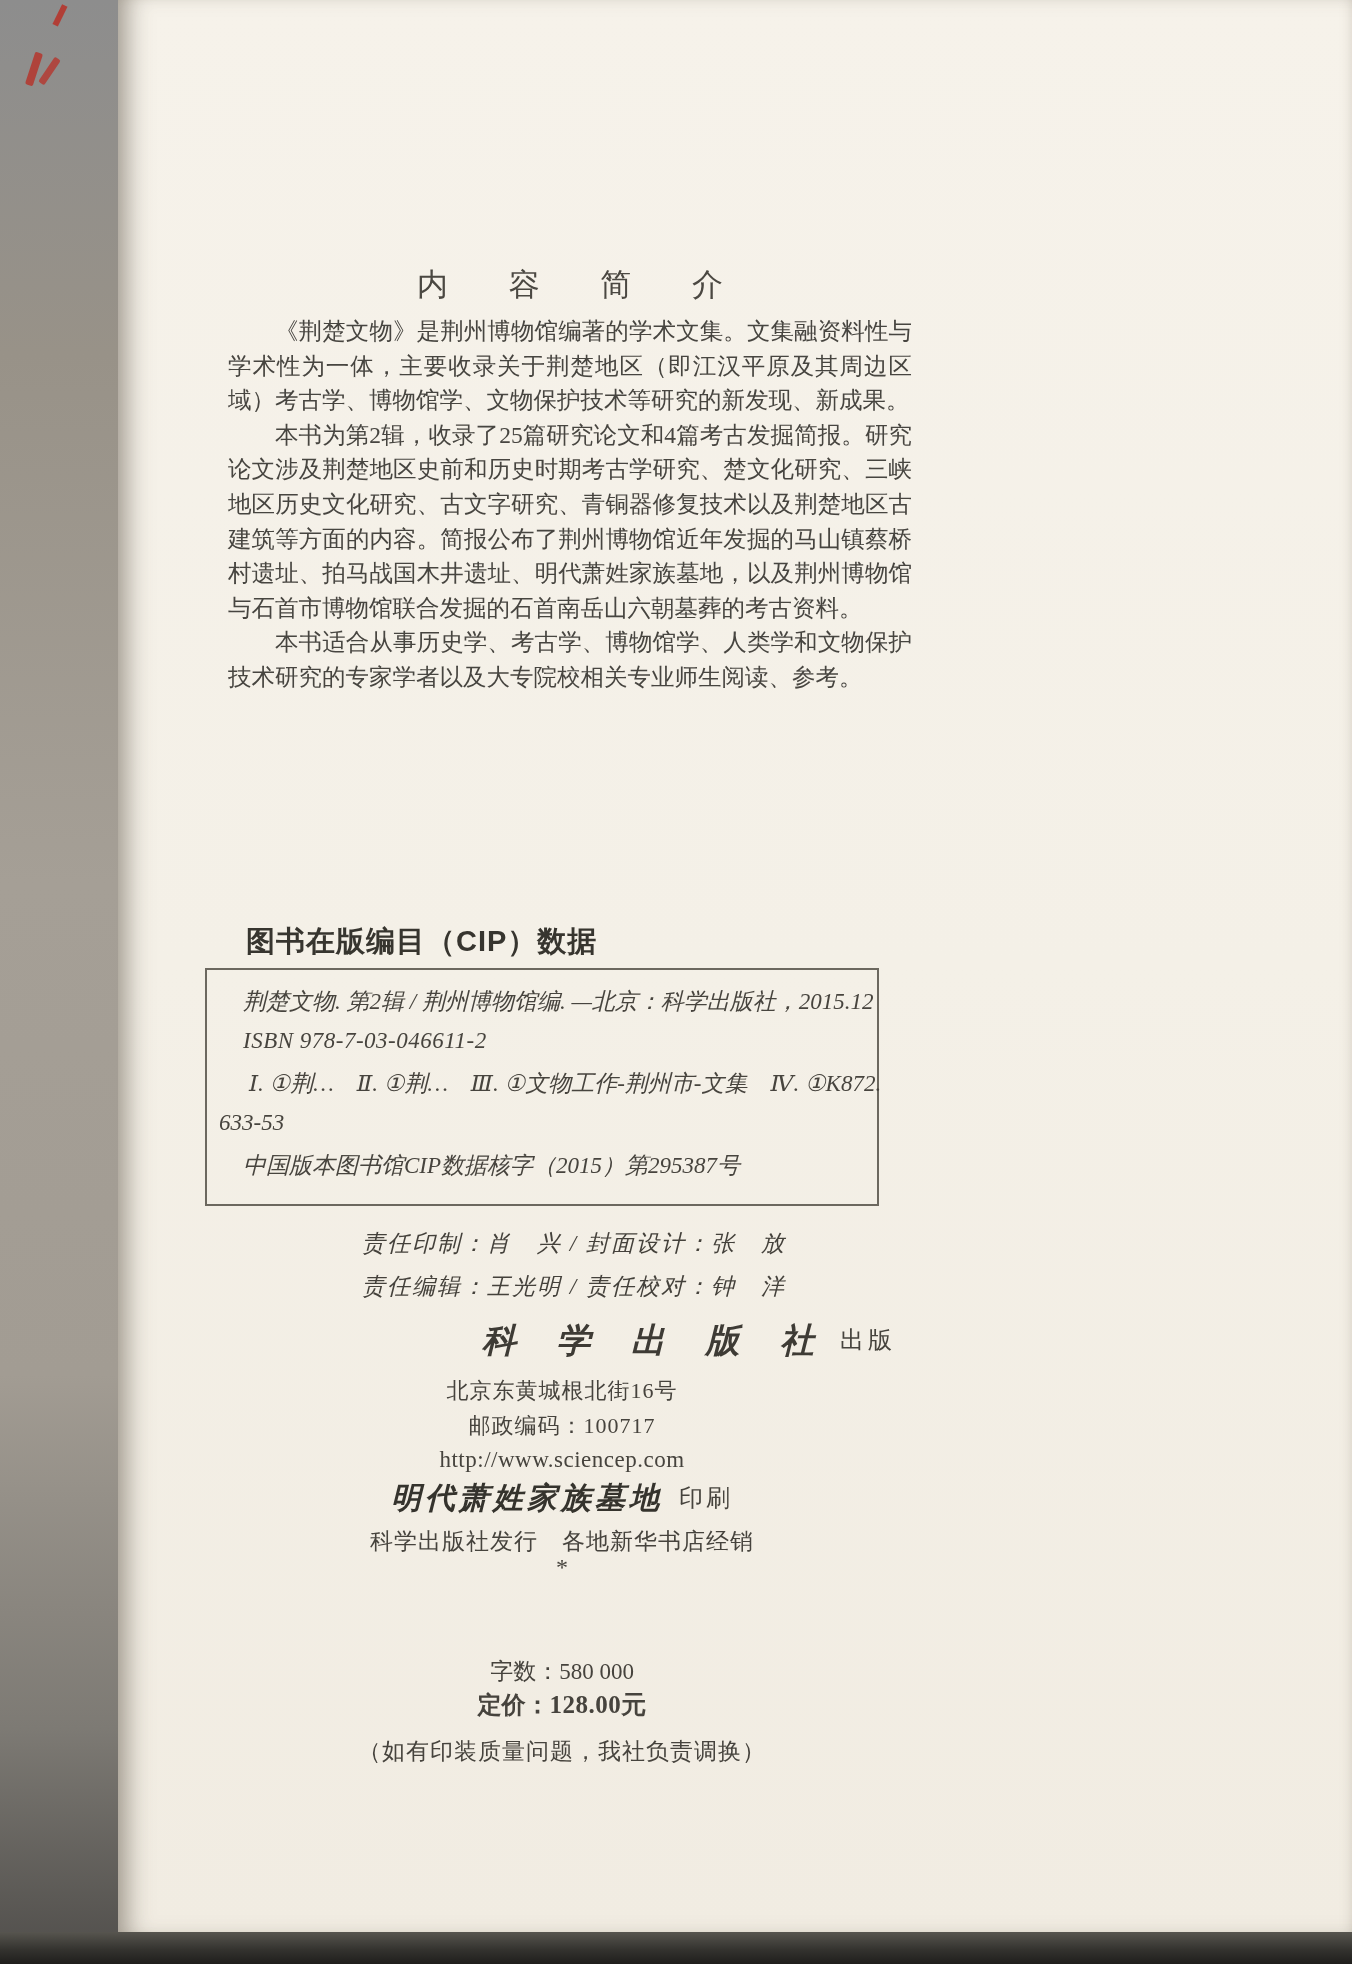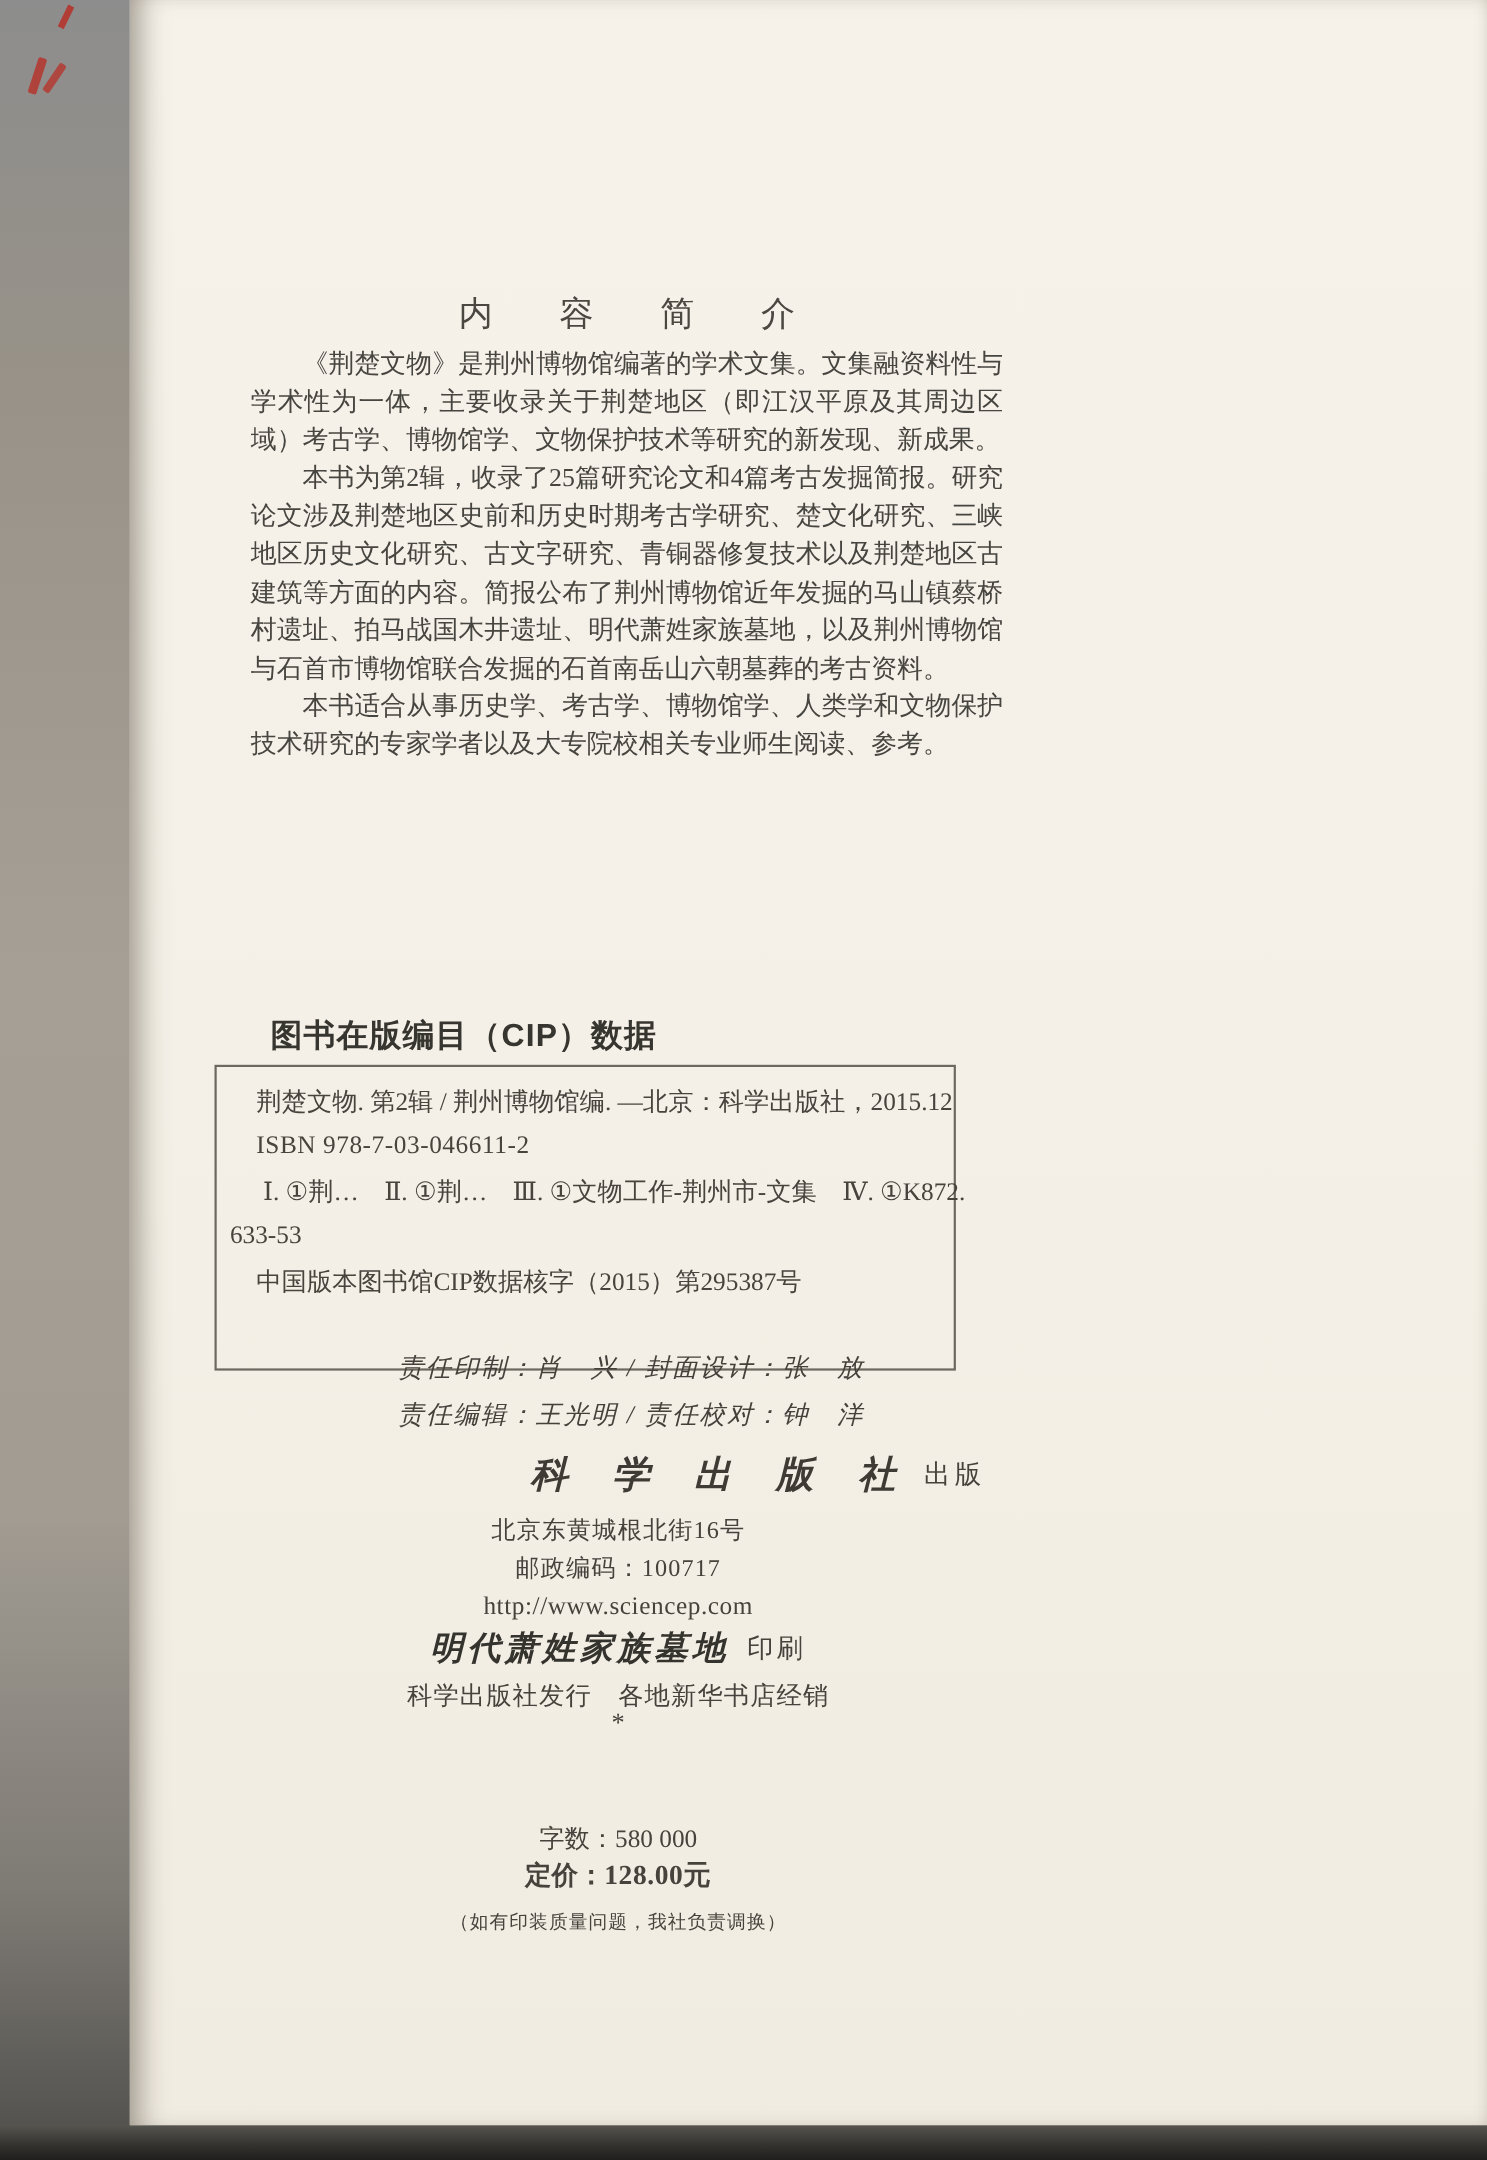--- a/index.html
+++ b/index.html
@@ -46,22 +46,23 @@
     font-size:23.5px;line-height:34.6px;text-align:justify;color:#474540;
   }
   .intro-body p{margin:0;text-indent:2em;}
 
   
   .cip-heading{
     left:246px;top:922px;font-size:29px;font-weight:bold;color:#37352f;
     font-family:"Liberation Sans","DejaVu Sans",sans-serif;letter-spacing:1px;
   }
   .cip-box{
-    left:195px;top:968px;width:674px;height:278px;box-sizing:border-box;
+    left:205px;top:968px;width:674px;height:238px;box-sizing:border-box;
     border:2px solid rgba(84,80,70,.85);
+    font-style:italic;
   }
   .cip-box > div{position:absolute;font-size:23px;color:#47443e;white-space:nowrap;}
   .cip-line1{left:36px;top:16px;}
   .cip-isbn{left:36px;top:58px;letter-spacing:.5px;}
   .cip-class1{left:42px;top:98px;}
   .cip-class2{left:12px;top:140px;}
   .cip-record{left:36px;top:180px;}
 
   
   .credits{
@@ -90,21 +91,21 @@
 
   
   .editions{left:352px;top:1585px;width:440px;font-size:23px;color:#46433d;}
   .ed-row{display:flex;margin-bottom:15px;}
   .ed-left{width:238px;white-space:nowrap;}
   .ed-right{white-space:nowrap;}
   .wordcount{top:1656px;font-size:23px;}
   .price-line{top:1688px;font-size:25px;}
   .price-line .lbl{font-weight:bold;font-family:"Liberation Sans","DejaVu Sans",sans-serif;font-size:24px;}
   .price-line .val{font-weight:bold;letter-spacing:.5px;}
-  .notice{top:1736px;font-size:17px;letter-spacing:1px;}
+  .notice{top:1736px;font-size:23px;letter-spacing:1px;}
 </style>
 </head>
 <body>
 
 <div class="abs left-strip"></div>
 <div class="abs bottom-strip"></div>
 <div class="abs page"></div>
 
 <div class="abs red-marks">
   <div class="s1"></div>

